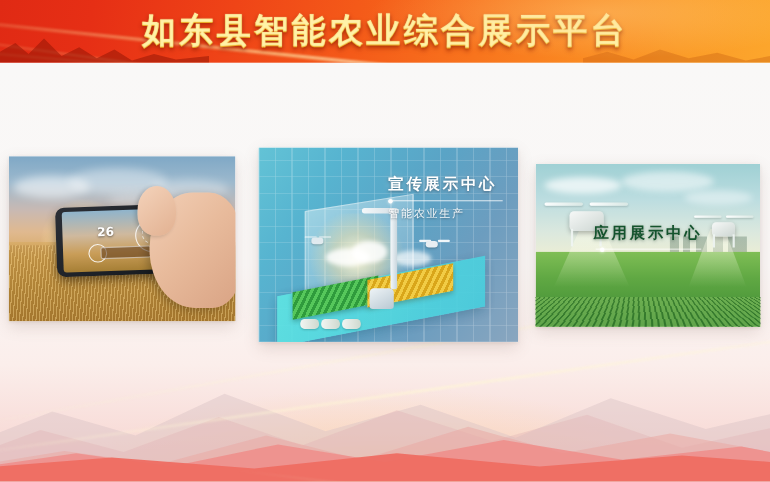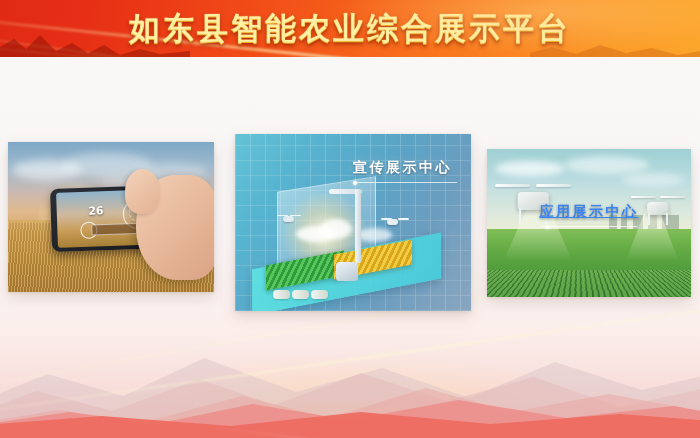--- a/index.html
+++ b/index.html
@@ -232,21 +232,21 @@
     text-shadow:0 1px 2px rgba(40,55,70,.55);
   }
 
   #txt-left  { left:12px; top:14px; text-align:left; }
   #txt-left  .cdiv { width:86px; }  #txt-left  .cdot { left:0; }
   #txt-mid   { right:14px; top:14px; text-align:left;margin-top:11px; }
   #txt-mid   .cdiv { width:104px; margin-left:auto; } #txt-mid .cdot { left:0; }
   #txt-right { left:50%; transform:translateX(-50%); top:54px; text-align:center; }
   #txt-right .cdiv { width:96px; margin-left:auto; margin-right:auto; }
   #txt-right .cdot { left:4px; }
-  #txt-right .ctitle { color:#3b82f6; text-shadow:0 1px 3px rgba(40,70,50,.55);text-decoration:underline; }
+  #txt-right .ctitle { color:#14532d; text-shadow:0 1px 3px rgba(40,70,50,.55); }
   #txt-right .csub   { color:#eef7ef; }
 </style>
 </head>
 <body>
 
 <div id="page">
 
   <div class="bg-sky"></div>
 
   <div class="mt mt1">
@@ -352,20 +352,21 @@
         <span class="blade" style="left:0"></span>
           <span class="blade" style="right:0"></span>
         <span class="body"></span>
       </div>
 
       <div class="ctext" id="txt-mid">
         <div class="ctitle">宣传展示中心</div>
         <div class="cdiv">
             <span class="cdot"></span>
           </div>
+        <div class="csub">智能农业生产</div>
       </div>
     </div>
   </div>
 
   <div class="card card-shadow" id="card-right">
     <div class="inner">
       <div class="art-right"></div>
       <div class="r-cloud rc1"></div>
         <div class="r-cloud rc2"></div>
         <div class="r-cloud rc3"></div>

